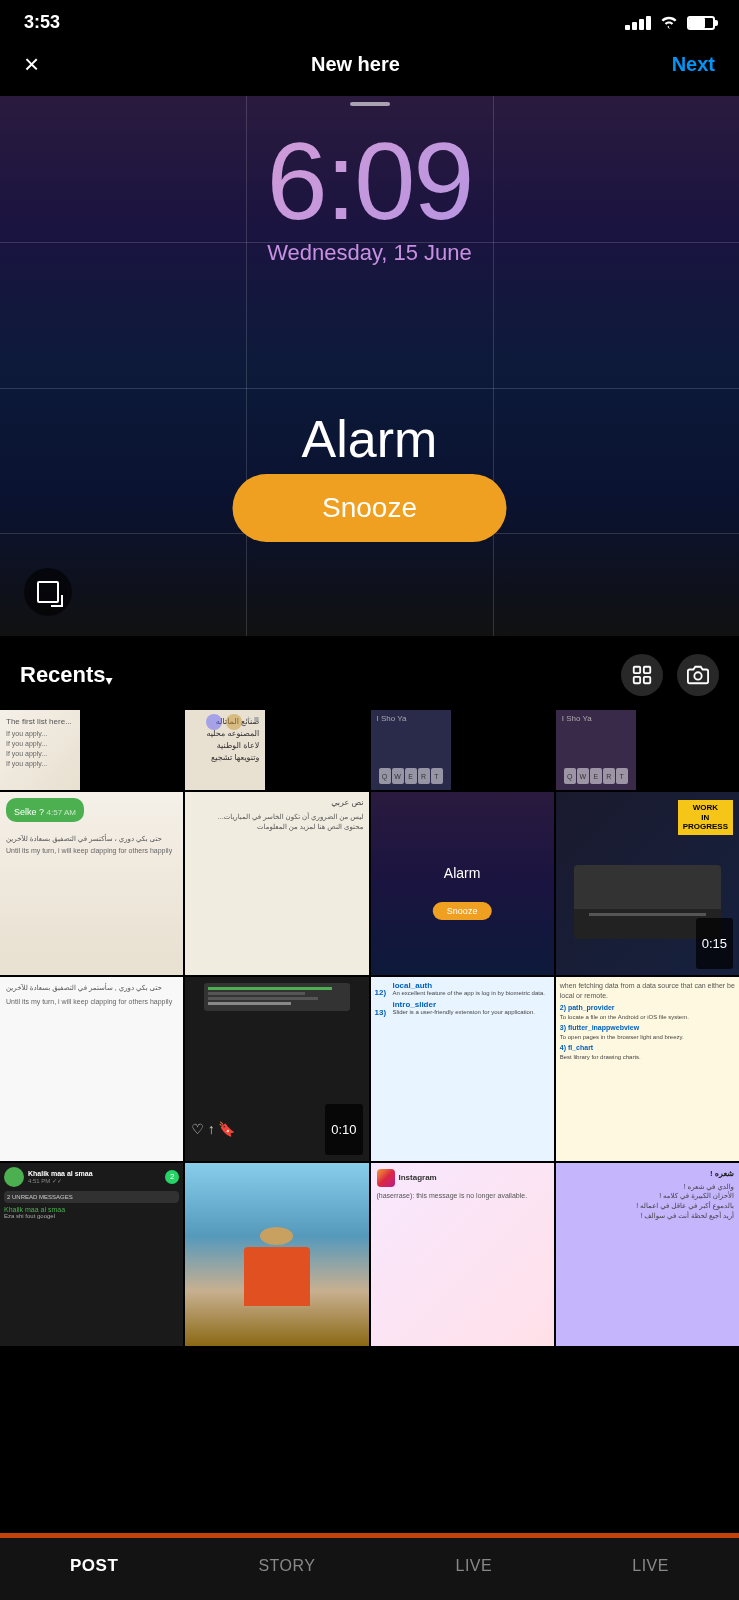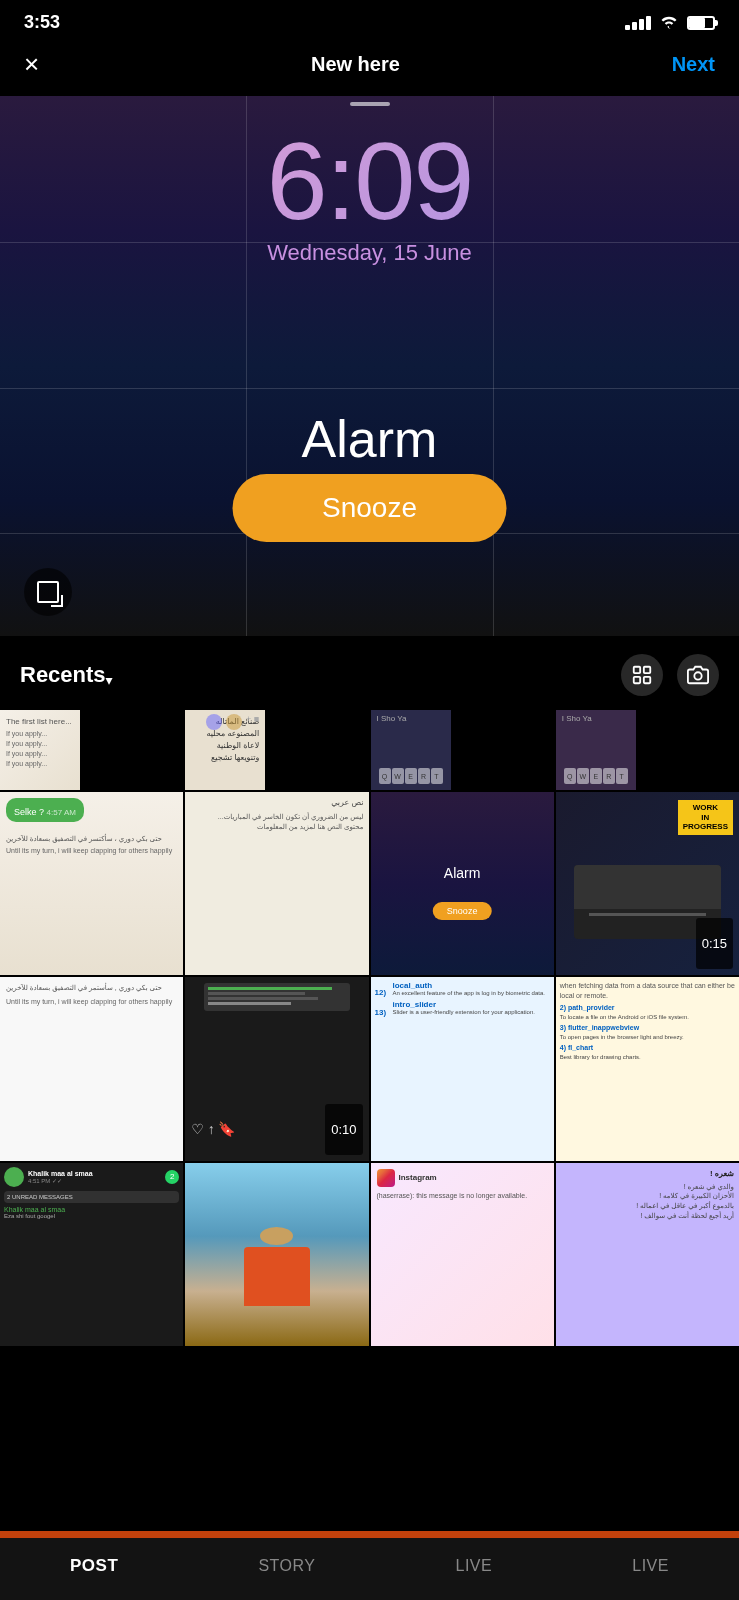--- a/index.html
+++ b/index.html
@@ -290,21 +290,21 @@
     
     .bottom-tabs {
       position: fixed;
       bottom: 0;
       width: 739px;
       background: rgba(20,20,20,0.95);
       padding: 18px 0 24px;
       display: flex;
       justify-content: space-around;
       align-items: center;
-      border-top: 7px solid #c2410c;
+      border-top: 5px solid #c2410c;
     }
     .tab-item {
       color: #888;
       font-size: 16px;
       font-weight: 500;
       cursor: pointer;
       letter-spacing: 0.5px;
     }
     .tab-item.active {
       color: #fff;

